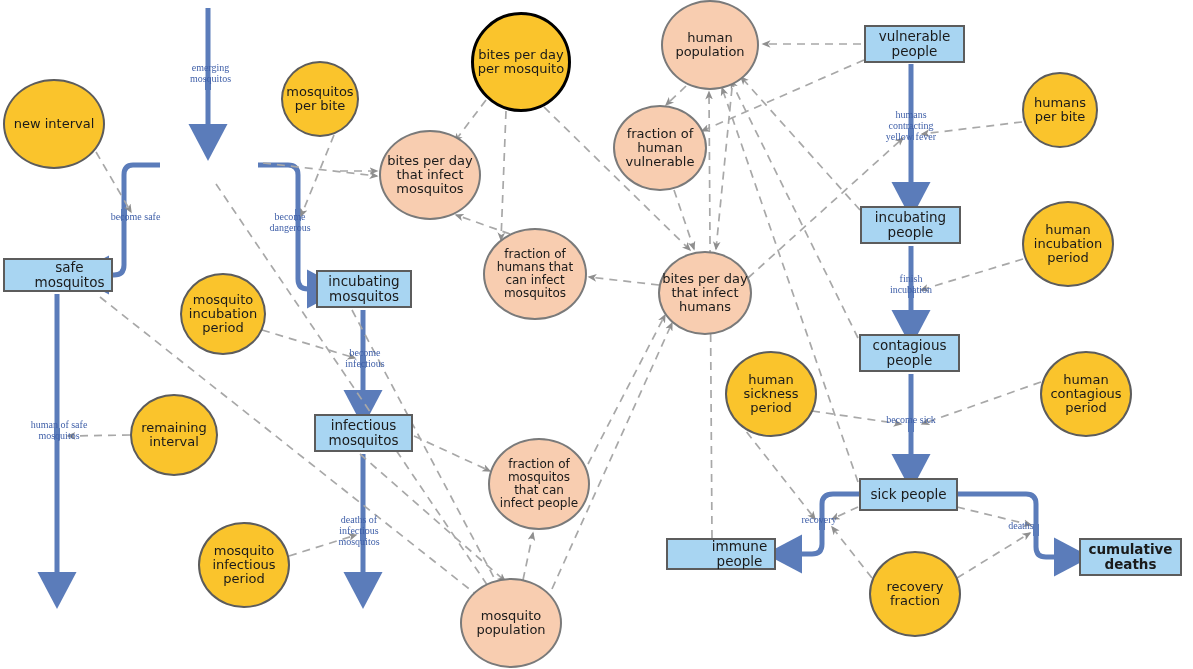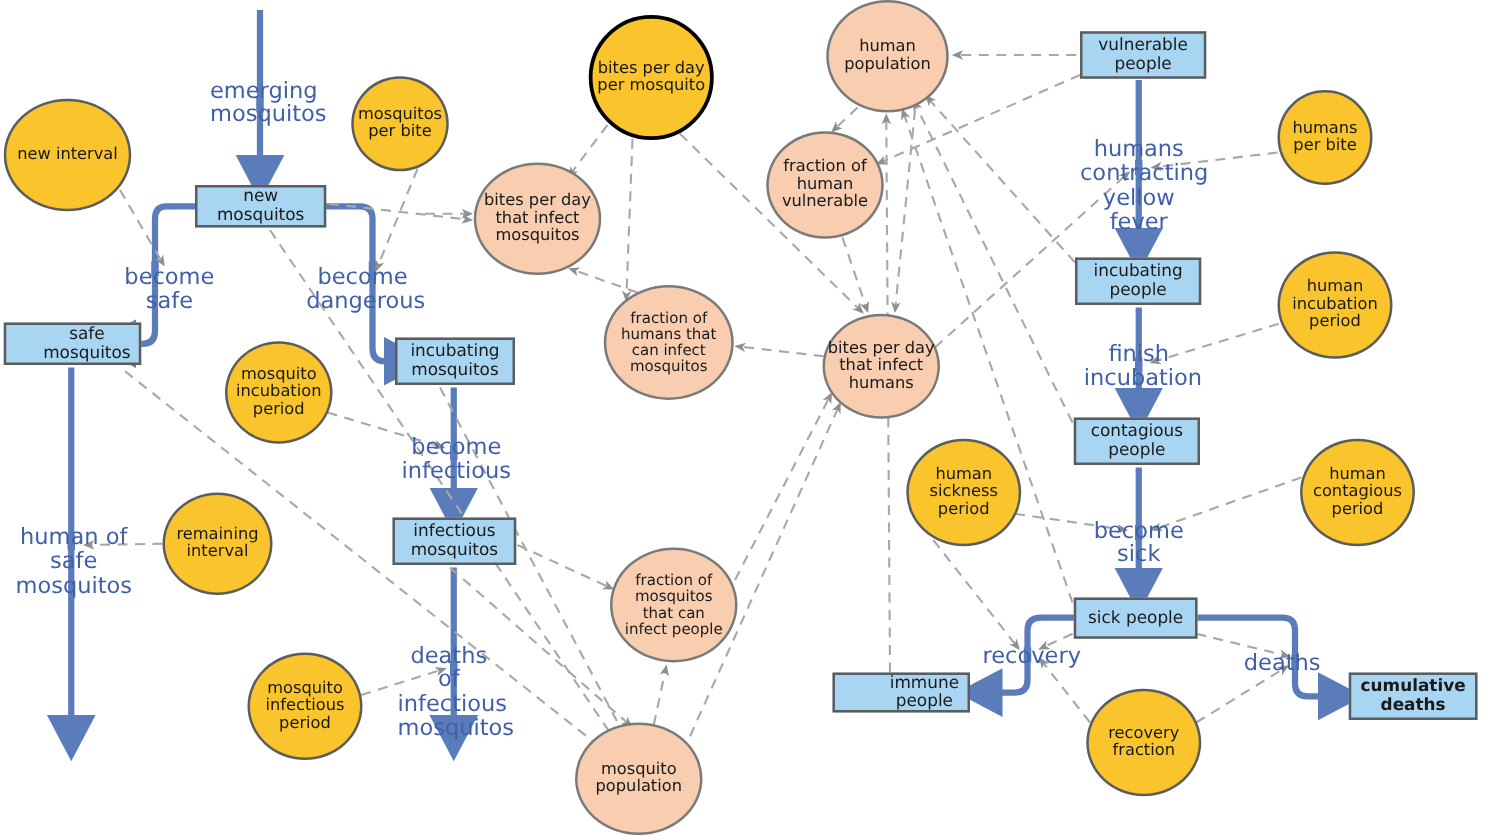--- a/index.html
+++ b/index.html
@@ -27,22 +27,22 @@
   
   .conv.selected{border:3px solid #000000;}
   
   .aux{
     background:#f8cdb0;border:2px solid #7a7a7a;border-radius:50%;
     color:#1a1a1a;font-size:13px;padding:2px;
   }
 
   
   .flowlabel{
-    position:absolute;color:#3f5fa8;font-size:18px;text-align:center;
-    line-height:1.08;white-space:pre-line;
+    position:absolute;color:#3f5fa8;font-size:10px;text-align:center;
+    line-height:1.08;white-space:pre-line;font-family:Liberation Serif, serif;
   }
 </style>
 </head>
 <body>
 
 <div id="canvas">
 
   <svg class="wires" viewBox="0 0 1193 669">
     <defs>
       <marker id="flowArrow" markerWidth="9" markerHeight="9" refX="3.2" refY="4.5" orient="auto" markerUnits="strokeWidth">
@@ -188,21 +188,20 @@
 mosquitos</div>
   <div class="flowlabel" style="left:864px;top:110px;width:94px;">humans
 contracting
 yellow fever</div>
   <div class="flowlabel" style="left:867px;top:274px;width:88px;">finish
 incubation</div>
   <div class="flowlabel" style="left:866px;top:415px;width:90px;">become sick</div>
   <div class="flowlabel" style="left:786px;top:515px;width:66px;">recovery</div>
   <div class="flowlabel" style="left:995px;top:521px;width:52px;">deaths</div>
 
-  <div class="node stock" style="left:156px;top:148px;width:105px;height:34px;">new mosquitos</div>
   <div class="node stock" style="left:3px;top:258px;width:110px;height:34px;padding-left:27px;">safe mosquitos</div>
   <div class="node stock" style="left:316px;top:270px;width:96px;height:38px;white-space:pre-line;">incubating
 mosquitos</div>
   <div class="node stock" style="left:314px;top:414px;width:99px;height:38px;white-space:pre-line;">infectious
 mosquitos</div>
   <div class="node stock" style="left:864px;top:25px;width:101px;height:38px;white-space:pre-line;">vulnerable
 people</div>
   <div class="node stock" style="left:860px;top:206px;width:101px;height:38px;white-space:pre-line;">incubating
 people</div>
   <div class="node stock" style="left:859px;top:334px;width:101px;height:38px;white-space:pre-line;">contagious

